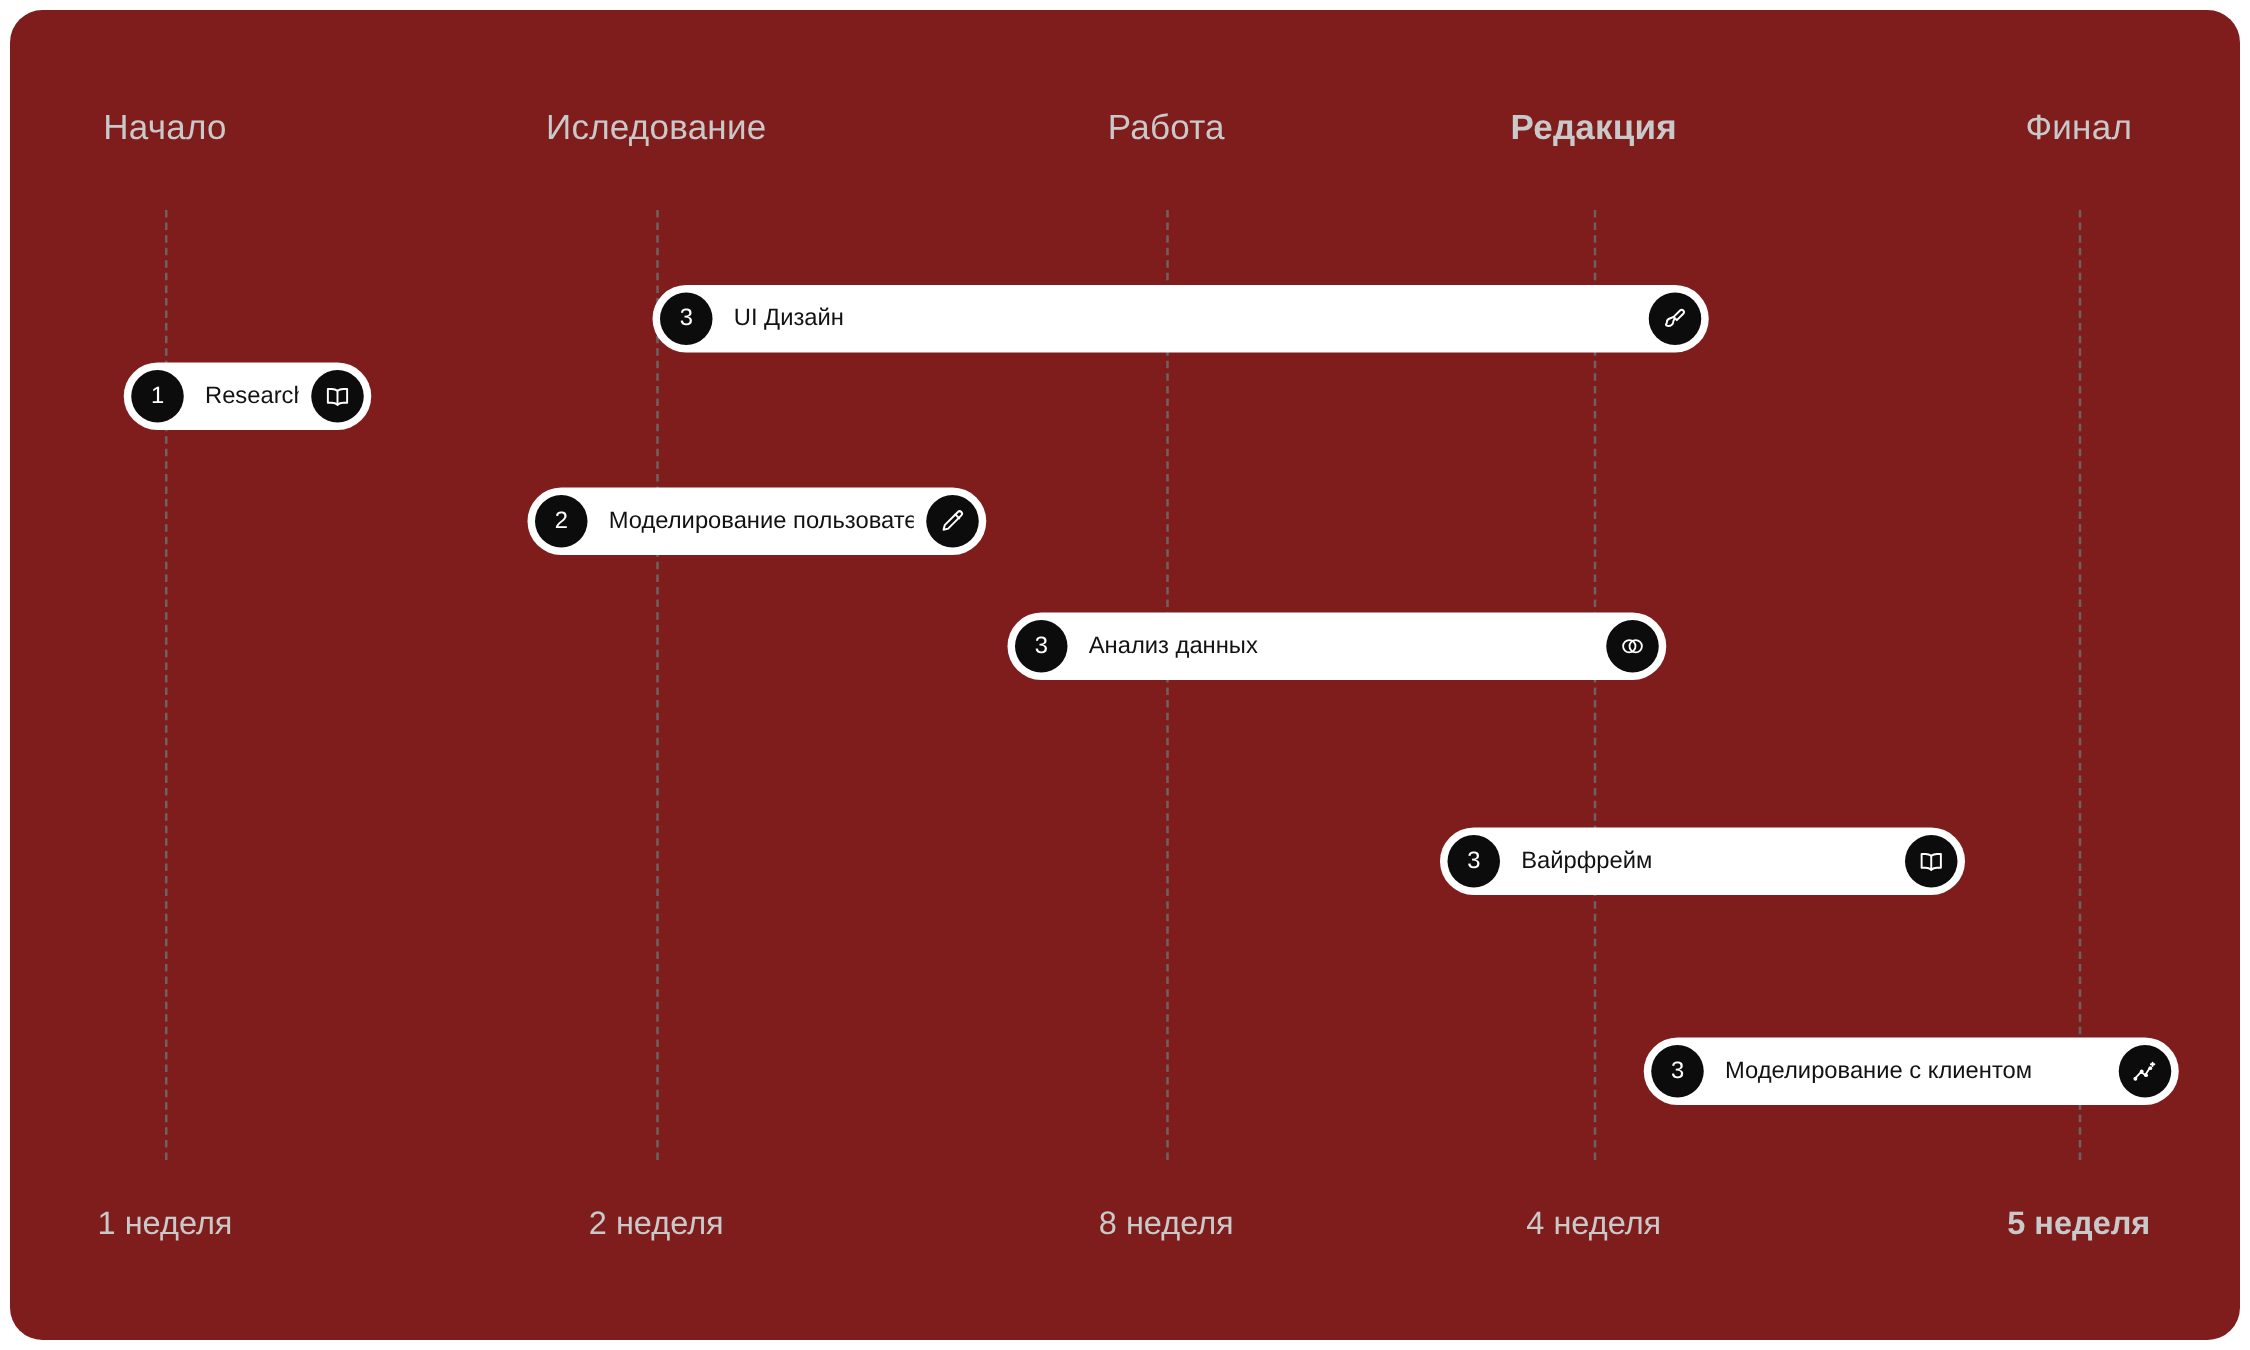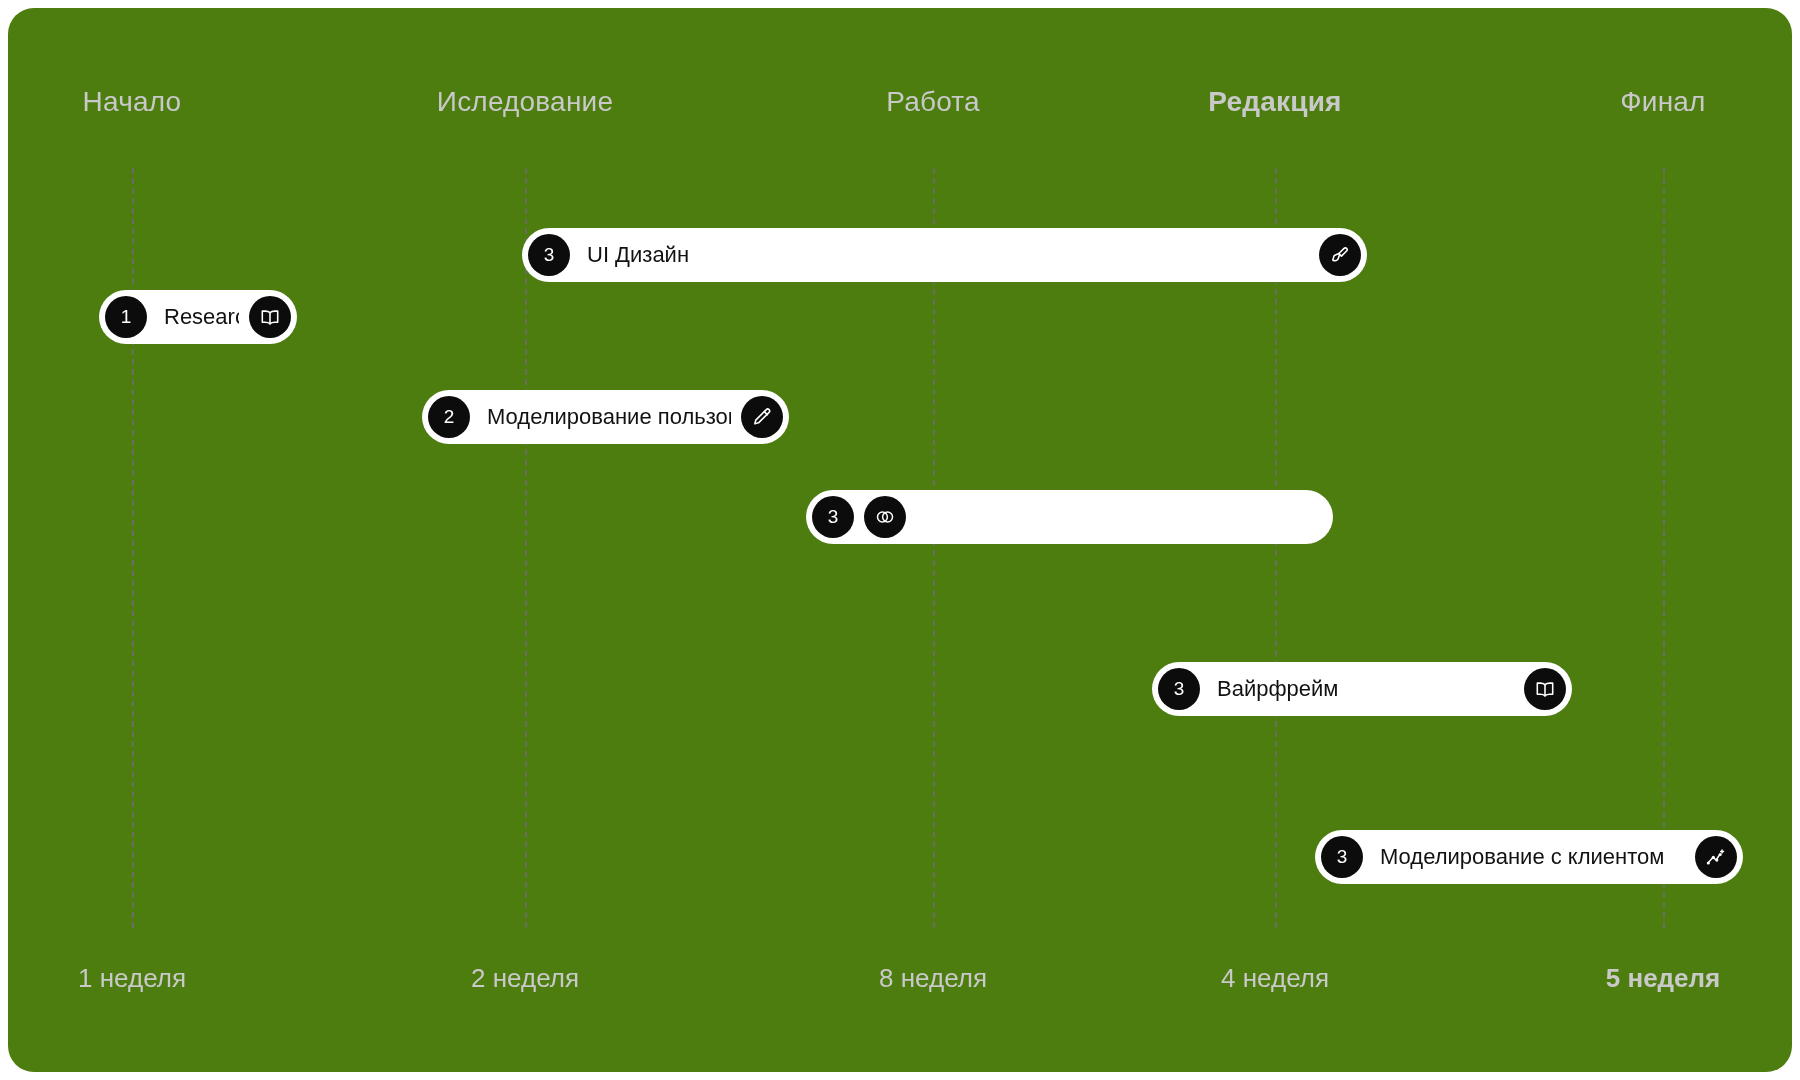--- a/index.html
+++ b/index.html
@@ -7,21 +7,21 @@
   html, body {
     width:1800px; height:1080px;
     background:#ffffff;
     font-family:"Liberation Sans", sans-serif;
     overflow:hidden;
   }
   #board {
     position:absolute;
     left:8px; top:8px;
     width:1784px; height:1064px;
-    background:#4d7c0f;
+    background:#7f1d1d;
     border-radius:26px;
     overflow:hidden;
   }
   
   .guide {
     position:absolute;
     top:160px;
     width:0;
     height:760px;
     border-left:2px dashed #6d6d6d;
@@ -67,21 +67,21 @@
     color:#ffffff;
     font-size:19px;
     display:flex;
     align-items:center;
     justify-content:center;
   }
   .task-label {
     flex:1 1 auto;
     margin-left:17px;
     color:#121212;
-    font-size:22px;
+    font-size:19px;
     white-space:nowrap;
     overflow:hidden;
   }
   .task-icon {
     flex:0 0 auto;
     width:42px; height:42px;
     border-radius:50%;
     background:#0c0c0c;
     display:flex;
     align-items:center;
@@ -138,20 +138,21 @@
         <div class="task-label">Моделирование пользователей</div>
         <div class="task-icon">
           <svg width="22" height="22" viewBox="0 0 24 24" fill="none" stroke="#fff" stroke-width="1.7" stroke-linecap="round" stroke-linejoin="round">
             <path d="M16.7 3.9a2.1 2.1 0 0 1 3 3L8.2 18.4l-4 1 1-4z"></path>
             <path d="M14.5 6.1 17.9 9.5"></path>
           </svg>
         </div>
       </div>
       <div class="task" style="left: 798px; top: 482px; width: 527px;">
         <div class="badge">3</div>
+        <div class="task-label">Анализ данных</div>
         <div class="task-icon">
           <svg width="22" height="22" viewBox="0 0 24 24" fill="none" stroke="#fff" stroke-width="1.6" stroke-linecap="round" stroke-linejoin="round">
             <circle cx="9.2" cy="12" r="5.4"></circle>
             <circle cx="14.8" cy="12" r="5.4"></circle>
           </svg>
         </div>
       </div>
       <div class="task" style="left: 1144px; top: 654px; width: 420px;">
         <div class="badge">3</div>
         <div class="task-label">Вайрфрейм</div>

